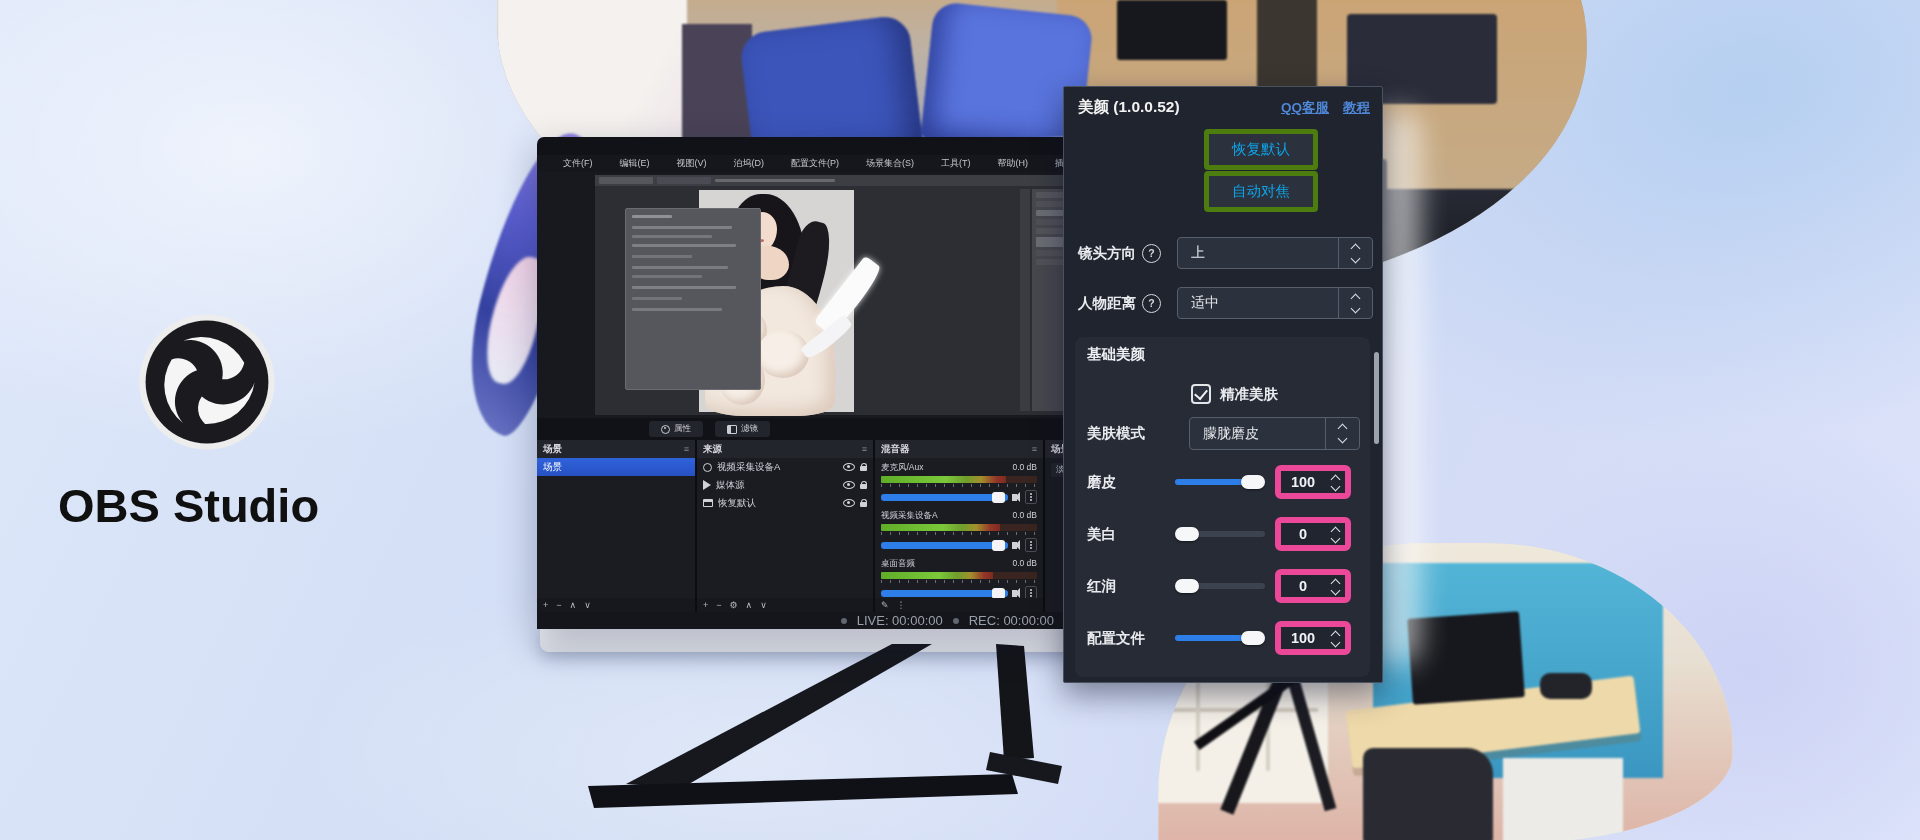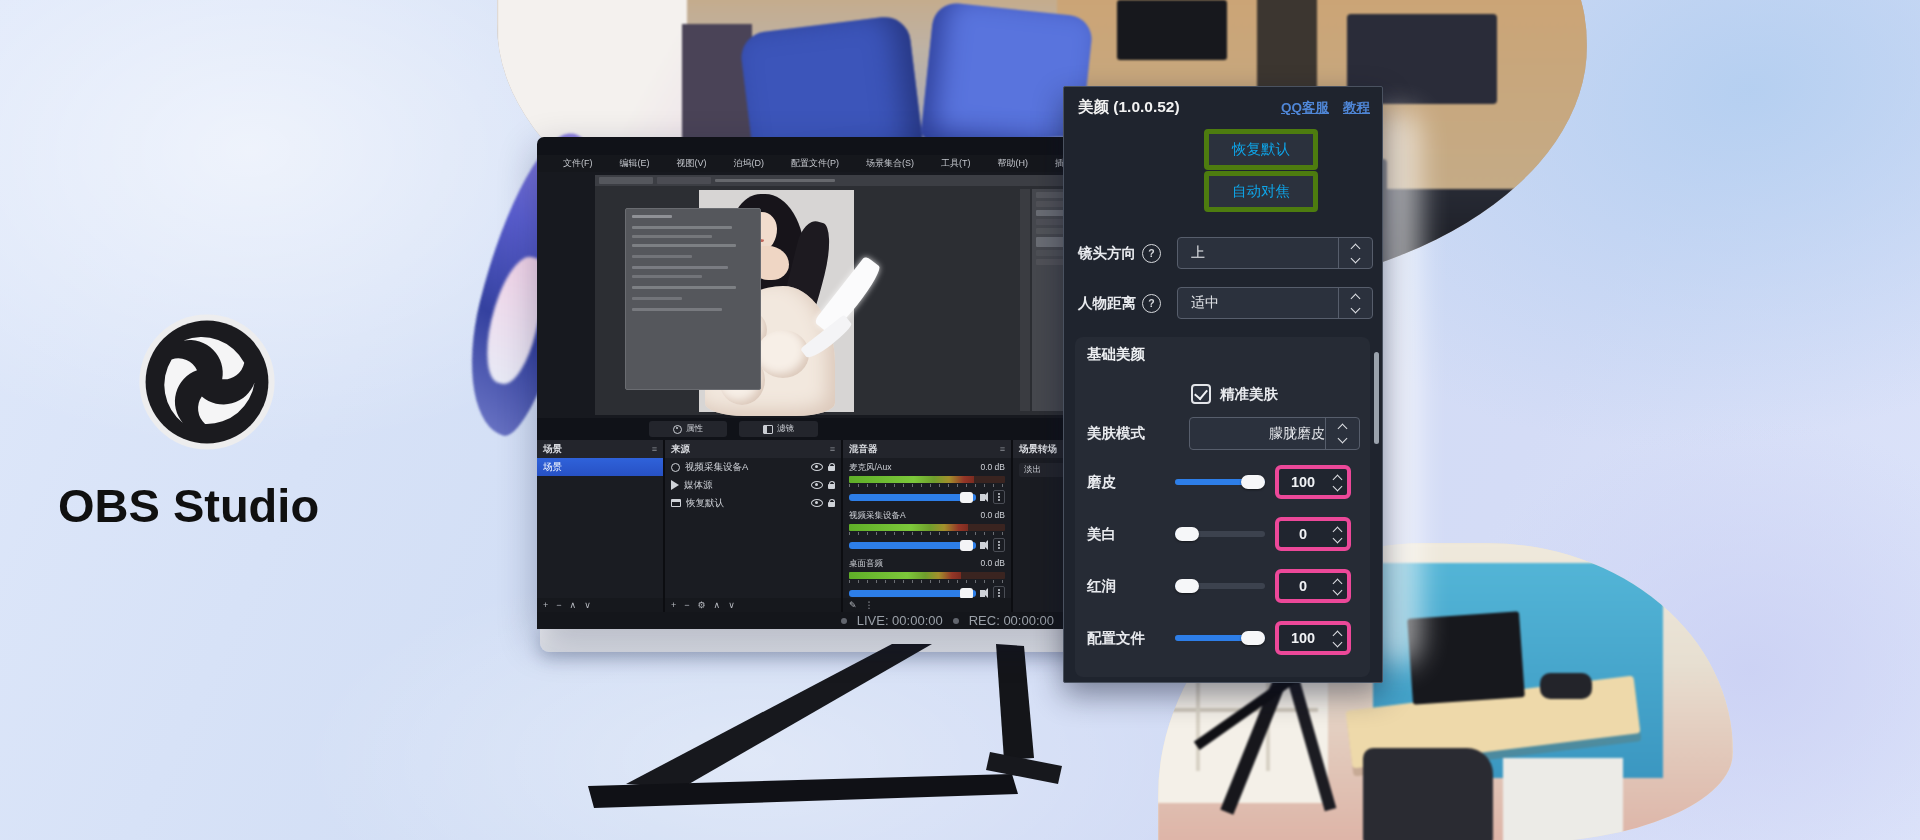--- a/index.html
+++ b/index.html
@@ -62,21 +62,21 @@
   .neck{position:absolute;left:52px;top:56px;width:38px;height:34px;background:#efd6c4;border-radius:40% 60% 50% 50%;}
   .dress{position:absolute;left:6px;top:96px;width:130px;height:130px;background:#f2e8de;
     border-radius:60% 40% 30% 30%/70% 60% 10% 10%;box-shadow:inset -8px -6px 18px #dcc9bb;}
   .ruffle{position:absolute;background:#f7efe7;border-radius:50%;box-shadow:inset -4px -4px 8px #dbc8ba;}
   .feather{position:absolute;left:138px;top:64px;width:24px;height:84px;background:#fbfbfc;transform:rotate(38deg);
     border-radius:50% 50% 70% 30%/8% 92% 85% 15%;box-shadow:0 0 6px rgba(255,255,255,.8);}
   .feather2{position:absolute;left:120px;top:120px;width:16px;height:56px;background:#f4f4f6;transform:rotate(52deg);
     border-radius:50% 50% 70% 30%/8% 92% 85% 15%;}
   
   .chips{position:absolute;left:112px;top:284px;height:17px;display:flex;gap:12px;}
-  .chip{display:flex;align-items:center;gap:4px;background:#23252c;border-radius:3px;padding:0 24px;height:16px;}
+  .chip{display:flex;align-items:center;gap:4px;background:#23252c;border-radius:3px;padding:0 12px;height:16px;}
   .chip span{font-size:8.5px;color:#c9ccd2;}
   .ci-pin{width:7px;height:7px;border:1.4px solid #c9ccd2;border-radius:50%;position:relative;}
   .ci-pin::after{content:"";position:absolute;left:1.5px;top:1.5px;width:2px;height:2px;background:#c9ccd2;border-radius:50%;}
   .ci-win{width:8px;height:7px;border:1.2px solid #c9ccd2;border-radius:1px;background:linear-gradient(90deg,#c9ccd2 40%,transparent 40%);}
   
   .docks{position:absolute;left:0;top:303px;right:0;height:172px;background:#0c0d11;display:flex;gap:2px;}
   .dock{background:#1a1c22;position:relative;flex:0 0 auto;}
   .dock-h{height:18px;background:#23252c;display:flex;align-items:center;justify-content:space-between;padding:0 6px;}
   .dock-h b{font-size:9.5px;color:#d8dadf;font-weight:bold;}
   .dock-h i{font-style:normal;font-size:9px;color:#8a8d94;}
@@ -143,21 +143,21 @@
   .cbox{width:20px;height:20px;border:2px solid #e3e5e9;border-radius:4px;box-sizing:border-box;position:relative;background:#2b313d;}
   .cbox.on::after{content:"";position:absolute;left:4px;top:1px;width:6px;height:10px;border:solid #f0f2f5;border-width:0 2.4px 2.4px 0;transform:rotate(40deg);}
   .cb-lab{font-size:14.5px;color:#e8eaee;font-weight:bold;}
   .mode-row{position:absolute;left:12px;top:80px;right:10px;height:33px;display:flex;align-items:center;}
   .sliders{position:absolute;left:12px;top:128px;right:8px;}
   .sl-row{height:34px;margin-bottom:18px;position:relative;display:flex;align-items:center;}
   .sl-lab{font-size:14.5px;color:#e8eaee;font-weight:bold;width:88px;}
   .sl-track{position:relative;width:90px;height:6px;background:#3c424e;border-radius:3px;margin-right:10px;}
   .sl-fill{position:absolute;left:0;top:0;bottom:0;border-radius:3px;background:#2d7ee8;width:calc(var(--v)*(100% - 10px) + 10px);}
   .sl-hd{position:absolute;top:-4px;left:calc(var(--v)*(100% - 24px));width:24px;height:14px;background:#f6f7f9;border-radius:7px;box-shadow:0 1px 2px rgba(0,0,0,.5);}
-  .sl-spin{width:76px;height:34px;background:#20252f;border:4px solid #ec4899;border-radius:6px;box-sizing:border-box;
+  .sl-spin{width:76px;height:34px;background:#20252f;border:6px solid #ec4899;border-radius:6px;box-sizing:border-box;
     display:flex;align-items:center;}
   .sl-num{flex:1;text-align:center;font-size:14.5px;font-weight:bold;color:#f0f2f5;}
   .sl-chev{width:20px;display:flex;flex-direction:column;align-items:center;}
   .scrollbar{position:absolute;right:3px;top:265px;width:5px;height:92px;background:#9aa2ac;border-radius:3px;}
   
   .brand-logo{left:138px;top:313px;width:138px;height:138px;z-index:2;}
   .brand-name{left:58px;top:478px;width:340px;z-index:2;font-size:47px;font-weight:bold;color:#101010;letter-spacing:0px;}
   
   .trans-chip{margin:5px 6px;height:14px;background:#23252c;border-radius:2px;display:flex;align-items:center;padding:0 5px;font-size:8.5px;color:#cfd2d8;}
 </style>
@@ -289,21 +289,21 @@
         <span>属性</span>
       </div>
       <div class="chip">
         <div class="ci-win"></div>
         <span>滤镜</span>
       </div>
     </div>
 
   <div class="docks">
 
-    <div class="dock" style="width:126px;">
+    <div class="dock" style="width:158px;">
       <div class="dock-h">
           <b>场景</b>
           <i>≡</i>
         </div>
       <div class="dock-body">
 
       <div class="scene-row sel">
             <span>场景</span>
           </div>
         </div>
@@ -468,21 +468,21 @@
   </div>
 
   <div class="bp-section">
     <div class="sec-title">基础美颜</div>
     <div class="cb-row">
       <div class="cbox on" id="cb-precise"></div>
       <span class="cb-lab">精准美肤</span>
     </div>
     <div class="mode-row">
       <span class="bp-label" style="width:102px;">美肤模式</span>
-      <div class="bp-select" style="position:relative;flex:1;height:33px;text-align:right;">
+      <div class="bp-select" style="position:relative;flex:1;height:33px;">
         <span class="val">朦胧磨皮</span>
         <div class="spin-seg">
             <div class="chev up sm"></div>
             <div class="chev dn sm"></div>
           </div>
       </div>
     </div>
     <div class="sliders">
 
     <div class="sl-row" style="--v: 1;">

